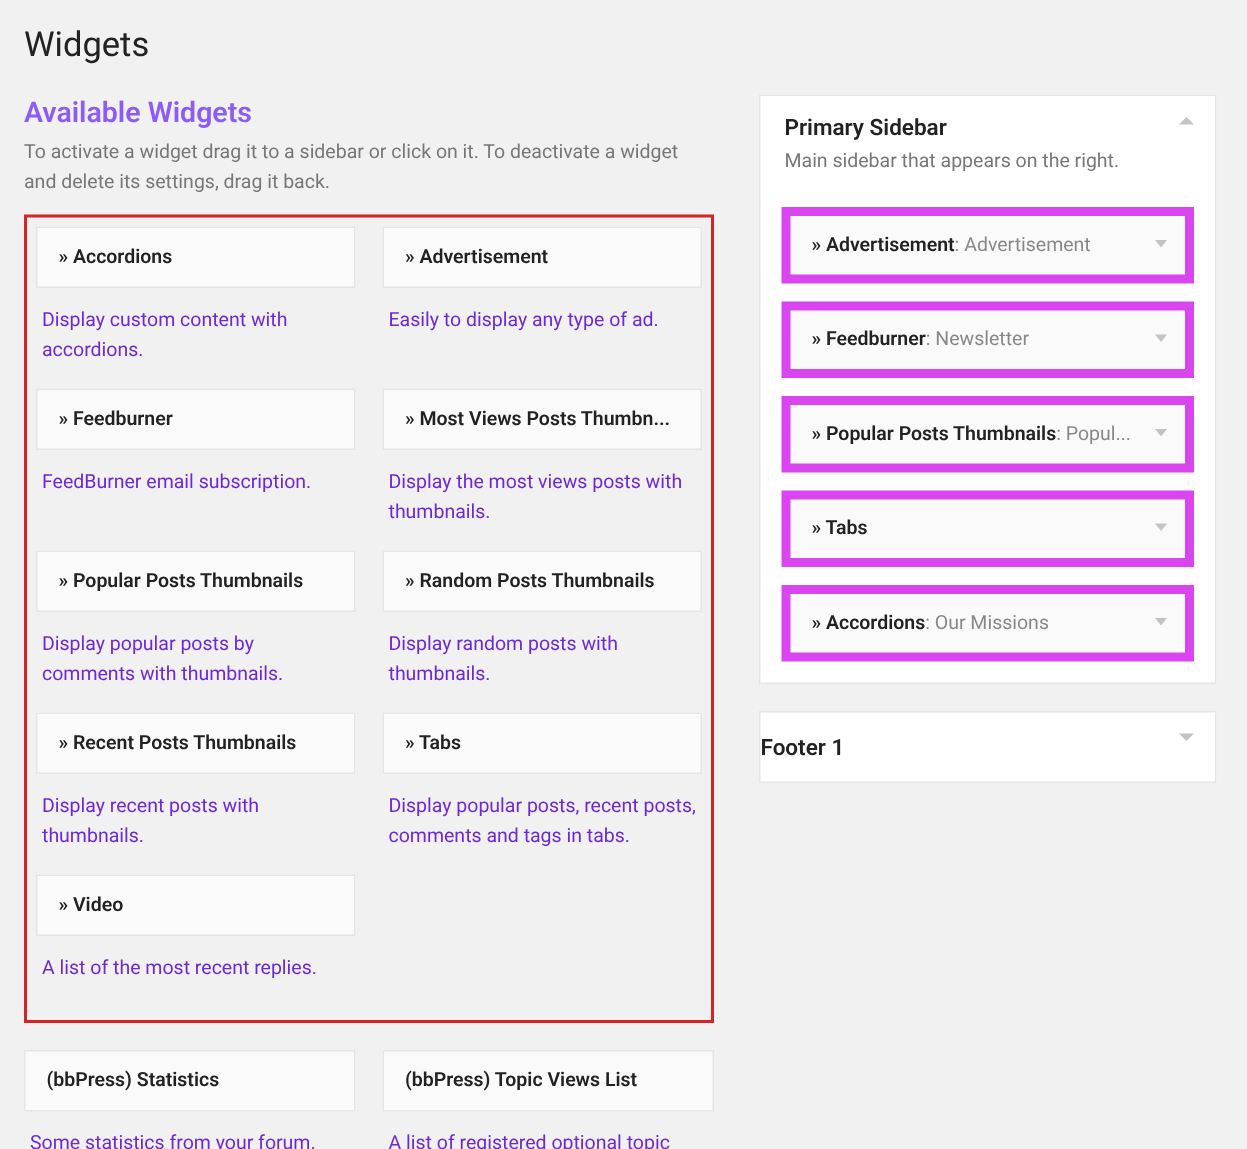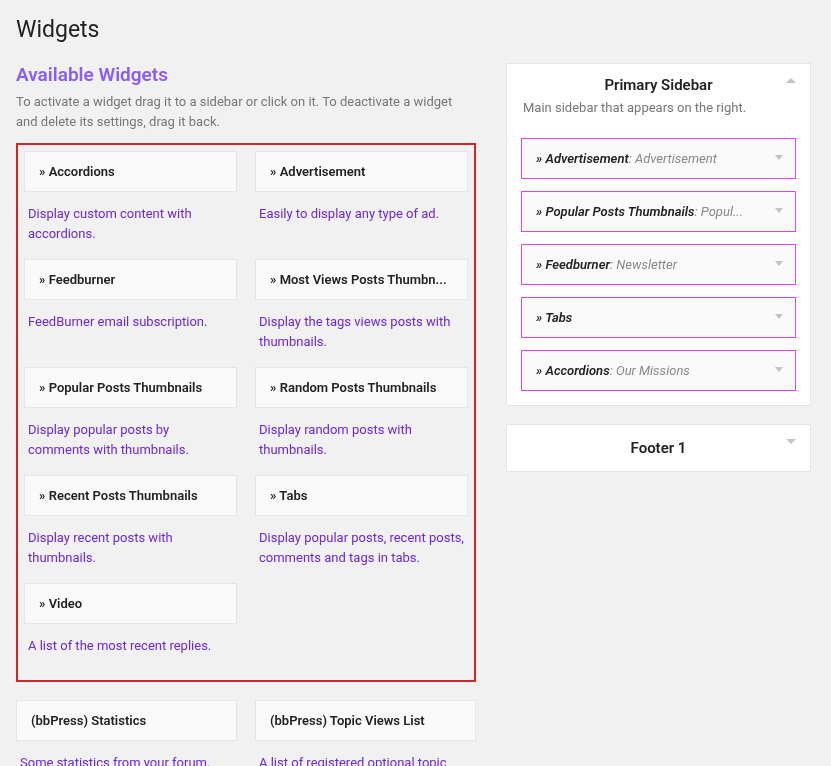--- a/index.html
+++ b/index.html
@@ -87,27 +87,26 @@
       background: #fff;
       border: 1px solid #e5e5e5;
       margin-bottom: 18px;
     }
     .sidebar-header {
       padding: 12px 16px 10px 16px;
       position: relative;
       cursor: pointer;
     }
     .sidebar-header.collapsed {
-      padding: 14px 16px;
+      padding: 14px 0;
     }
     .sidebar-title {
       font-size: 15px;
       font-weight: 600;
       color: #222;
-      text-align: center;
     }
     .sidebar-desc {
       font-size: 13px;
       color: #777;
       margin-top: 4px;
       line-height: 1.5;
     }
     .caret {
       position: absolute;
       right: 14px;
@@ -121,31 +120,30 @@
       border-bottom: 5px solid #c3c3c3;
     }
     .caret-down {
       border-top: 5px solid #c3c3c3;
     }
     .sidebar-body {
       padding: 10px 14px 14px 14px;
     }
     .widget-item {
       background: #fafafa;
-      border: 1px solid #d946ef;
+      border: 6px solid #d946ef;
       padding: 12px 14px;
       font-size: 13px;
       color: #222;
       margin-bottom: 12px;
       position: relative;
       cursor: pointer;
       white-space: nowrap;
       overflow: hidden;
       text-overflow: ellipsis;
-      font-style: italic;
     }
     .widget-item:last-child {
       margin-bottom: 0;
     }
     .widget-item .wi-name {
       font-weight: 600;
       color: #222;
     }
     .widget-item .wi-suffix {
       font-weight: 400;
@@ -182,21 +180,21 @@
         <div class="widget-cell">
           <div class="widget-box">» Advertisement</div>
           <div class="widget-desc">Easily to display any type of ad.</div>
         </div>
         <div class="widget-cell">
           <div class="widget-box">» Feedburner</div>
           <div class="widget-desc">FeedBurner email subscription.</div>
         </div>
         <div class="widget-cell">
           <div class="widget-box">» Most Views Posts Thumbn...</div>
-          <div class="widget-desc">Display the tags views posts with thumbnails.</div>
+          <div class="widget-desc">Display the most views posts with thumbnails.</div>
         </div>
         <div class="widget-cell">
           <div class="widget-box">» Popular Posts Thumbnails</div>
           <div class="widget-desc">Display popular posts by comments with thumbnails.</div>
         </div>
         <div class="widget-cell">
           <div class="widget-box">» Random Posts Thumbnails</div>
           <div class="widget-desc">Display random posts with thumbnails.</div>
         </div>
         <div class="widget-cell">
@@ -233,25 +231,25 @@
         <div class="sidebar-title">Primary Sidebar</div>
         <div class="sidebar-desc">Main sidebar that appears on the right.</div>
         <span class="caret caret-up"></span>
       </div>
       <div class="sidebar-body">
         <div class="widget-item">
           <span class="wi-name">» Advertisement</span><span class="wi-suffix">: Advertisement</span>
           <span class="item-caret"></span>
         </div>
         <div class="widget-item">
+          <span class="wi-name">» Feedburner</span><span class="wi-suffix">: Newsletter</span>
+          <span class="item-caret"></span>
+        </div>
+        <div class="widget-item">
           <span class="wi-name">» Popular Posts Thumbnails</span><span class="wi-suffix">: Popul...</span>
-          <span class="item-caret"></span>
-        </div>
-        <div class="widget-item">
-          <span class="wi-name">» Feedburner</span><span class="wi-suffix">: Newsletter</span>
           <span class="item-caret"></span>
         </div>
         <div class="widget-item">
           <span class="wi-name">» Tabs</span><span class="wi-suffix"></span>
           <span class="item-caret"></span>
         </div>
         <div class="widget-item">
           <span class="wi-name">» Accordions</span><span class="wi-suffix">: Our Missions</span>
           <span class="item-caret"></span>
         </div>

